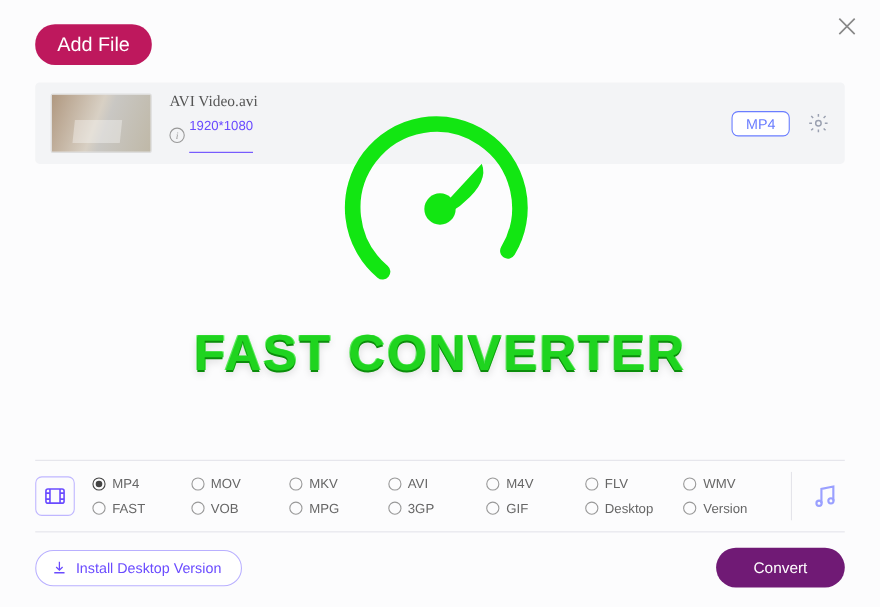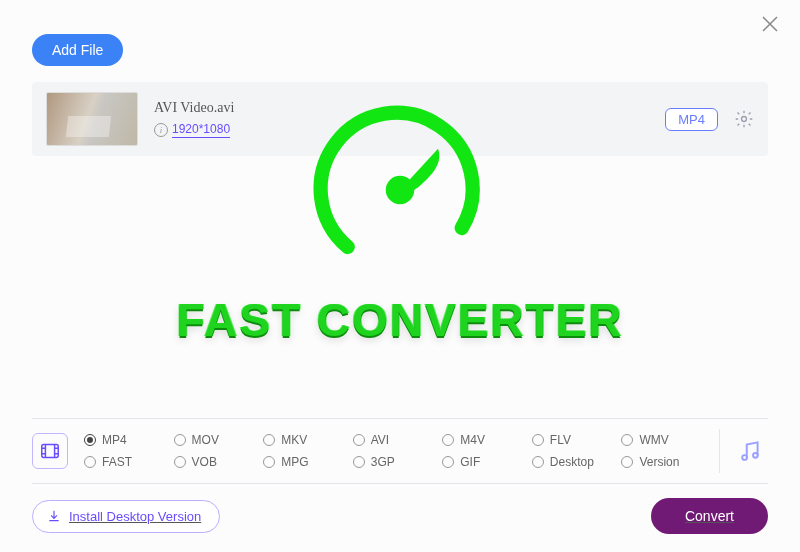--- a/index.html
+++ b/index.html
@@ -18,30 +18,29 @@
   }
   .close-btn {
     position: absolute;
     top: 12px; right: 18px;
     width: 24px; height: 24px;
     cursor: pointer;
     display:flex;align-items:center;justify-content:center;
   }
   .close-btn svg { stroke:#888; }
   .add-file-btn {
-    background: #3b82f6;
+    background: #be185d;
     color: #fff;
     border: none;
     border-radius: 18px;
     padding: 8px 20px;
-    font-size: 14px;
+    font-size: 18px;
     font-weight: 500;
     cursor: pointer;
     width: fit-content;
-    margin-top: 12px;
   }
   .file-row {
     display: flex;
     align-items: center;
     background: #f3f4f6;
     border-radius: 4px;
     padding: 10px 14px;
     margin-top: 16px;
     gap: 16px;
   }
@@ -58,21 +57,21 @@
     background: rgba(255,255,255,0.35); transform: skew(-6deg,0deg);
   }
   .file-info { flex: 1; }
   .file-name { font-size: 14px; color:#555; margin-bottom: 6px; font-family: Liberation Serif, serif; }
   .file-meta { font-size: 12px; color:#6a4bff; display:flex; align-items:center; gap:4px; }
   .file-meta .info-icn{
     width:14px;height:14px;border:1px solid #999;border-radius:50%;
     display:inline-flex;align-items:center;justify-content:center;
     font-size:9px;color:#999;font-style:italic;font-family:serif;
   }
-  .file-meta .res { border-bottom:1px solid #6a4bff; padding-bottom:1px;}
+  .file-meta .res { border-bottom:1px solid #6a4bff; padding-bottom:17px;}
   .out-badge {
     border: 1px solid #6a7dff;
     color: #6a7dff;
     background:#fff;
     border-radius: 6px;
     padding: 3px 12px;
     font-size: 13px;
     font-weight:500;
     cursor:pointer;
   }
@@ -140,21 +139,20 @@
   .fmt.selected .radio::after {
     content:""; position:absolute; left:2px; top:2px; width:6px; height:6px;
     background:#444; border-radius:50%;
   }
   .vdiv { width:1px; height:44px; background:#e4e4ea; }
   .music-icon { color:#9aa0ff; }
 
   .bottom-bar {
     display:flex; justify-content:space-between; align-items:center;
     padding-top: 14px;
-    text-decoration: underline;
   }
   .install-btn {
     border:1px solid #b9b0ff;
     color:#6a4bff;
     background:#fff;
     border-radius: 18px;
     padding: 8px 18px 8px 14px;
     font-size: 13px;
     display:flex; align-items:center; gap:8px;
     cursor:pointer;

